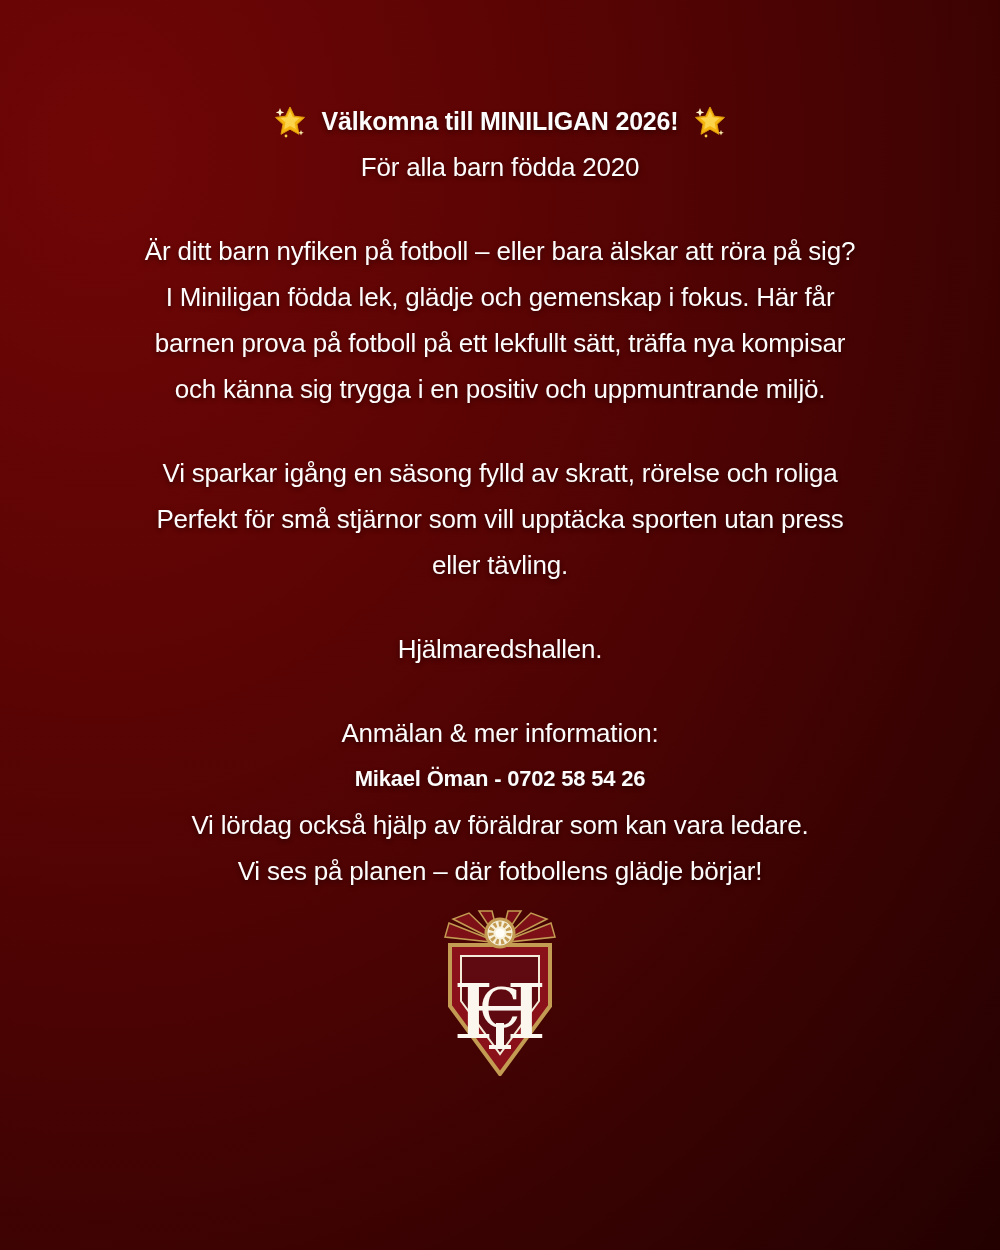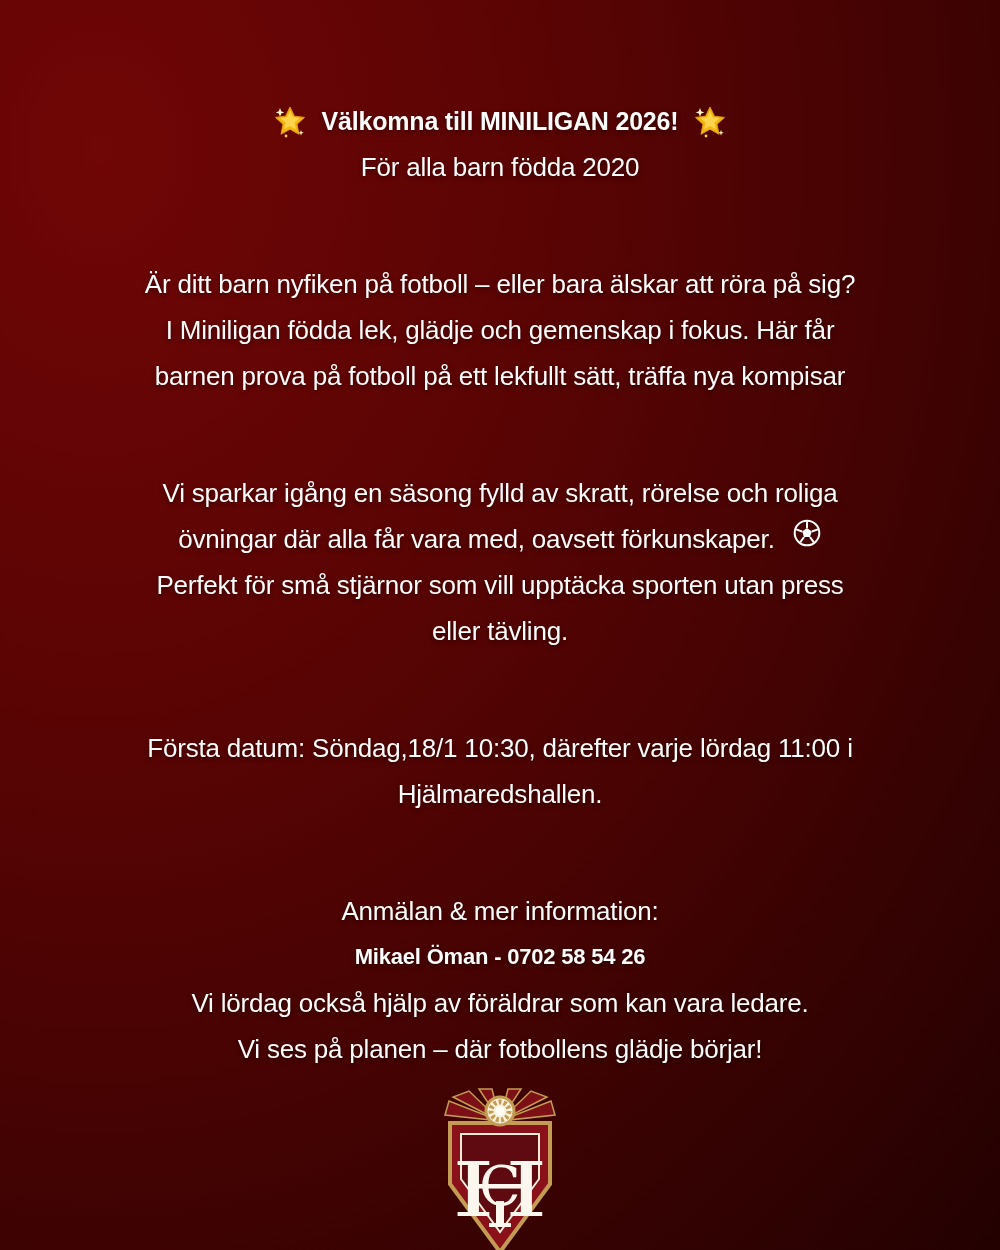--- a/index.html
+++ b/index.html
@@ -42,21 +42,21 @@
     display: flex;
     align-items: center;
     justify-content: center;
     gap: 14px;
   }
   .bold-line {
     font-size: 22px;
     font-weight: bold;
   }
   .paragraph {
-    margin-top: 71px;
+    margin-top: 38px;
   }
   .icon-inline {
     display: inline-block;
     vertical-align: middle;
   }
   .star-icon svg {
     display: block;
   }
   .ball-icon {
     margin-left: 10px;
@@ -98,46 +98,30 @@
       </svg>
     </span>
   </div>
 
   <div class="line">För alla barn födda 2020</div>
 
   <div class="paragraph">
     <div class="line">Är ditt barn nyfiken på fotboll – eller bara älskar att röra på sig?</div>
     <div class="line">I Miniligan födda lek, glädje och gemenskap i fokus. Här får</div>
     <div class="line">barnen prova på fotboll på ett lekfullt sätt, träffa nya kompisar</div>
+    <div class="line">och känna sig trygga i en positiv och uppmuntrande miljö.</div>
   </div>
 
   <div class="paragraph">
     <div class="line">Vi sparkar igång en säsong fylld av skratt, rörelse och roliga</div>
-    <div class="line">
-      <span>övningar där alla får vara med, oavsett förkunskaper.</span>
-      <span class="icon-inline ball-icon">
-        <svg viewBox="0 0 30 30" width="30" height="30" aria-hidden="true">
-          <circle cx="15" cy="15" r="12.3" fill="none" stroke="#ffffff" stroke-width="2"></circle>
-          <polygon points="15,10 19.8,13.5 18,19 12,19 10.2,13.5" fill="#ffffff"></polygon>
-          <g stroke="#ffffff" stroke-width="2">
-            <line x1="15" y1="10" x2="15" y2="3.6"></line>
-            <line x1="19.8" y1="13.5" x2="25.9" y2="11.4"></line>
-            <line x1="18" y1="19" x2="21.8" y2="24.4"></line>
-            <line x1="12" y1="19" x2="8.2" y2="24.4"></line>
-            <line x1="10.2" y1="13.5" x2="4.1" y2="11.4"></line>
-          </g>
-        </svg>
-      </span>
-    </div>
     <div class="line">Perfekt för små stjärnor som vill upptäcka sporten utan press</div>
     <div class="line">eller tävling.</div>
   </div>
 
   <div class="paragraph">
-    <div class="line">Första datum: Söndag,18/1 10:30, därefter varje lördag 11:00 i</div>
     <div class="line">Hjälmaredshallen.</div>
   </div>
 
   <div class="paragraph">
     <div class="line">Anmälan &amp; mer information:</div>
     <div class="line bold-line">Mikael Öman - 0702 58 54 26</div>
     <div class="line">Vi lördag också hjälp av föräldrar som kan vara ledare.</div>
     <div class="line">Vi ses på planen – där fotbollens glädje börjar!</div>
   </div>
 

